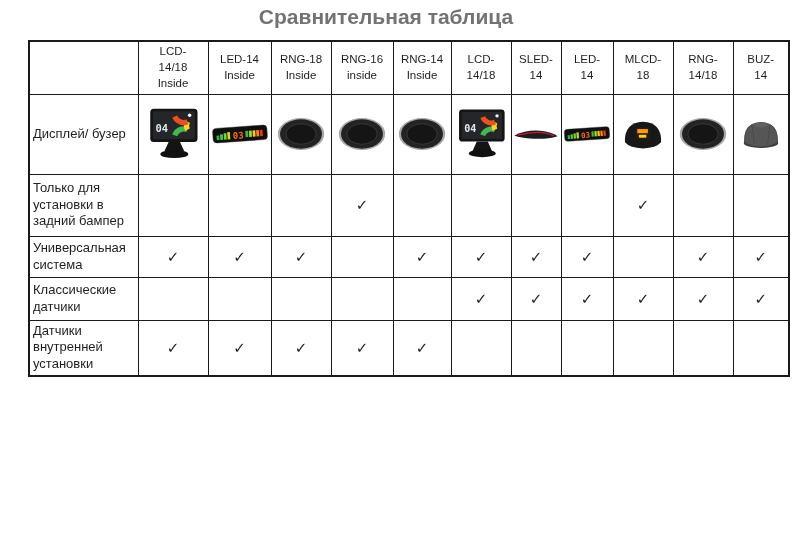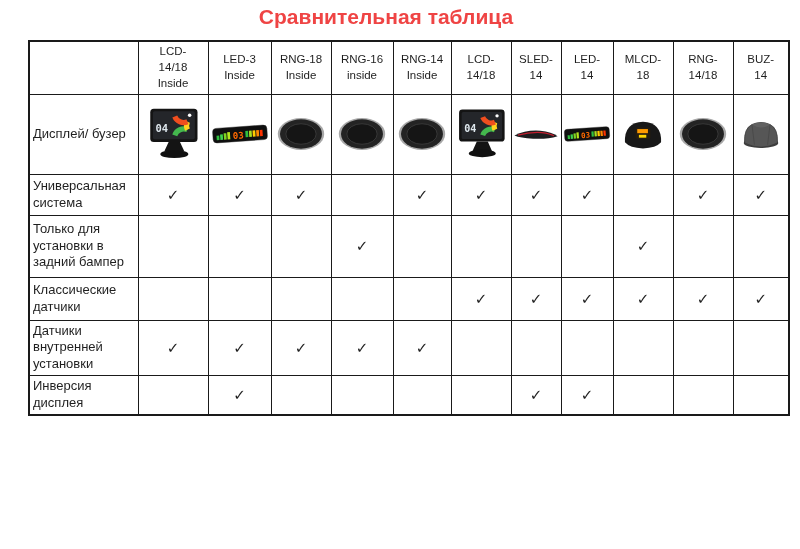--- a/index.html
+++ b/index.html
@@ -85,21 +85,21 @@
     <rect x="23" y="23" width="9" height="3.5" fill="#ffd400"></rect>
   </symbol>
   <symbol id="sym-dome" viewBox="0 0 56 40">
     <ellipse cx="28" cy="31" rx="21" ry="6" fill="#3f3f3f"></ellipse>
     <path d="M8 31 Q7 13 17 8.5 Q28 3.5 39 8.5 Q49 13 48 31 Q38 36 28 36 Q18 36 8 31 Z" fill="#565656" stroke="#3a3a3a" stroke-width="1"></path>
     <path d="M17 8.5 L20 33 M39 8.5 L36 33" stroke="#474747" stroke-width="1" fill="none"></path>
     <path d="M17 8.5 Q28 3.5 39 8.5 Q34 12 28 12 Q22 12 17 8.5 Z" fill="#616161"></path>
   </symbol>
 </svg>
 
-<h1 class="title" style="color:#ef4444;">Сравнительная таблица</h1>
+<h1 class="title" style="color:#737373;">Сравнительная таблица</h1>
 
 <div class="tbl-wrap">
 <table>
   <colgroup>
     <col style="width:109px">
         <col style="width:70px">
         <col style="width:63px">
     <col style="width:60px">
         <col style="width:62px">
         <col style="width:58px">
@@ -110,21 +110,21 @@
         <col style="width:60px">
         <col style="width:56px">
   </colgroup>
 
   <tbody>
         <tr style="height:53px">
     <th></th>
     <th>LCD-
 14/18
 Inside</th>
-    <th>LED-3
+    <th>LED-14
 Inside</th>
     <th>RNG-18
 Inside</th>
     <th>RNG-16
 inside</th>
     <th>RNG-14
 Inside</th>
     <th>LCD-
 14/18</th>
     <th>SLED-
@@ -193,50 +193,50 @@
           </td>
     <td class="dev">
       <svg class="dev-svg" width="46" height="36">
               <use href="#sym-dome"></use>
             </svg>
           </td>
   </tr>
 
 
 
+  <tr style="height:62px">
+    <td class="lbl">Только для установки в задний бампер</td>
+    <td class="chk"></td>
+    <td class="chk"></td>
+    <td class="chk"></td>
+    <td class="chk">✓</td>
+    <td class="chk"></td>
+    <td class="chk"></td>
+    <td class="chk"></td>
+    <td class="chk"></td>
+    <td class="chk">✓</td>
+    <td class="chk"></td>
+    <td class="chk"></td>
+  </tr>
+
   <tr style="height:41px">
     <td class="lbl">Универсальная система</td>
     <td class="chk">✓</td>
     <td class="chk">✓</td>
     <td class="chk">✓</td>
     <td class="chk"></td>
     <td class="chk">✓</td>
     <td class="chk">✓</td>
     <td class="chk">✓</td>
     <td class="chk">✓</td>
     <td class="chk"></td>
     <td class="chk">✓</td>
     <td class="chk">✓</td>
   </tr>
 
-  <tr style="height:62px">
-    <td class="lbl">Только для установки в задний бампер</td>
-    <td class="chk"></td>
-    <td class="chk"></td>
-    <td class="chk"></td>
-    <td class="chk">✓</td>
-    <td class="chk"></td>
-    <td class="chk"></td>
-    <td class="chk"></td>
-    <td class="chk"></td>
-    <td class="chk">✓</td>
-    <td class="chk"></td>
-    <td class="chk"></td>
-  </tr>
-
   <tr style="height:43px">
     <td class="lbl">Классические датчики</td>
     <td class="chk"></td>
     <td class="chk"></td>
     <td class="chk"></td>
     <td class="chk"></td>
     <td class="chk"></td>
     <td class="chk">✓</td>
     <td class="chk">✓</td>
     <td class="chk">✓</td>
@@ -253,29 +253,15 @@
     <td class="chk">✓</td>
     <td class="chk">✓</td>
     <td class="chk"></td>
     <td class="chk"></td>
     <td class="chk"></td>
     <td class="chk"></td>
     <td class="chk"></td>
     <td class="chk"></td>
   </tr>
 
-  <tr style="height:38px">
-    <td class="lbl">Инверсия дисплея</td>
-    <td class="chk"></td>
-    <td class="chk">✓</td>
-    <td class="chk"></td>
-    <td class="chk"></td>
-    <td class="chk"></td>
-    <td class="chk"></td>
-    <td class="chk">✓</td>
-    <td class="chk">✓</td>
-    <td class="chk"></td>
-    <td class="chk"></td>
-    <td class="chk"></td>
-  </tr>
 </tbody>
     </table>
 </div>
 
 </body></html>

